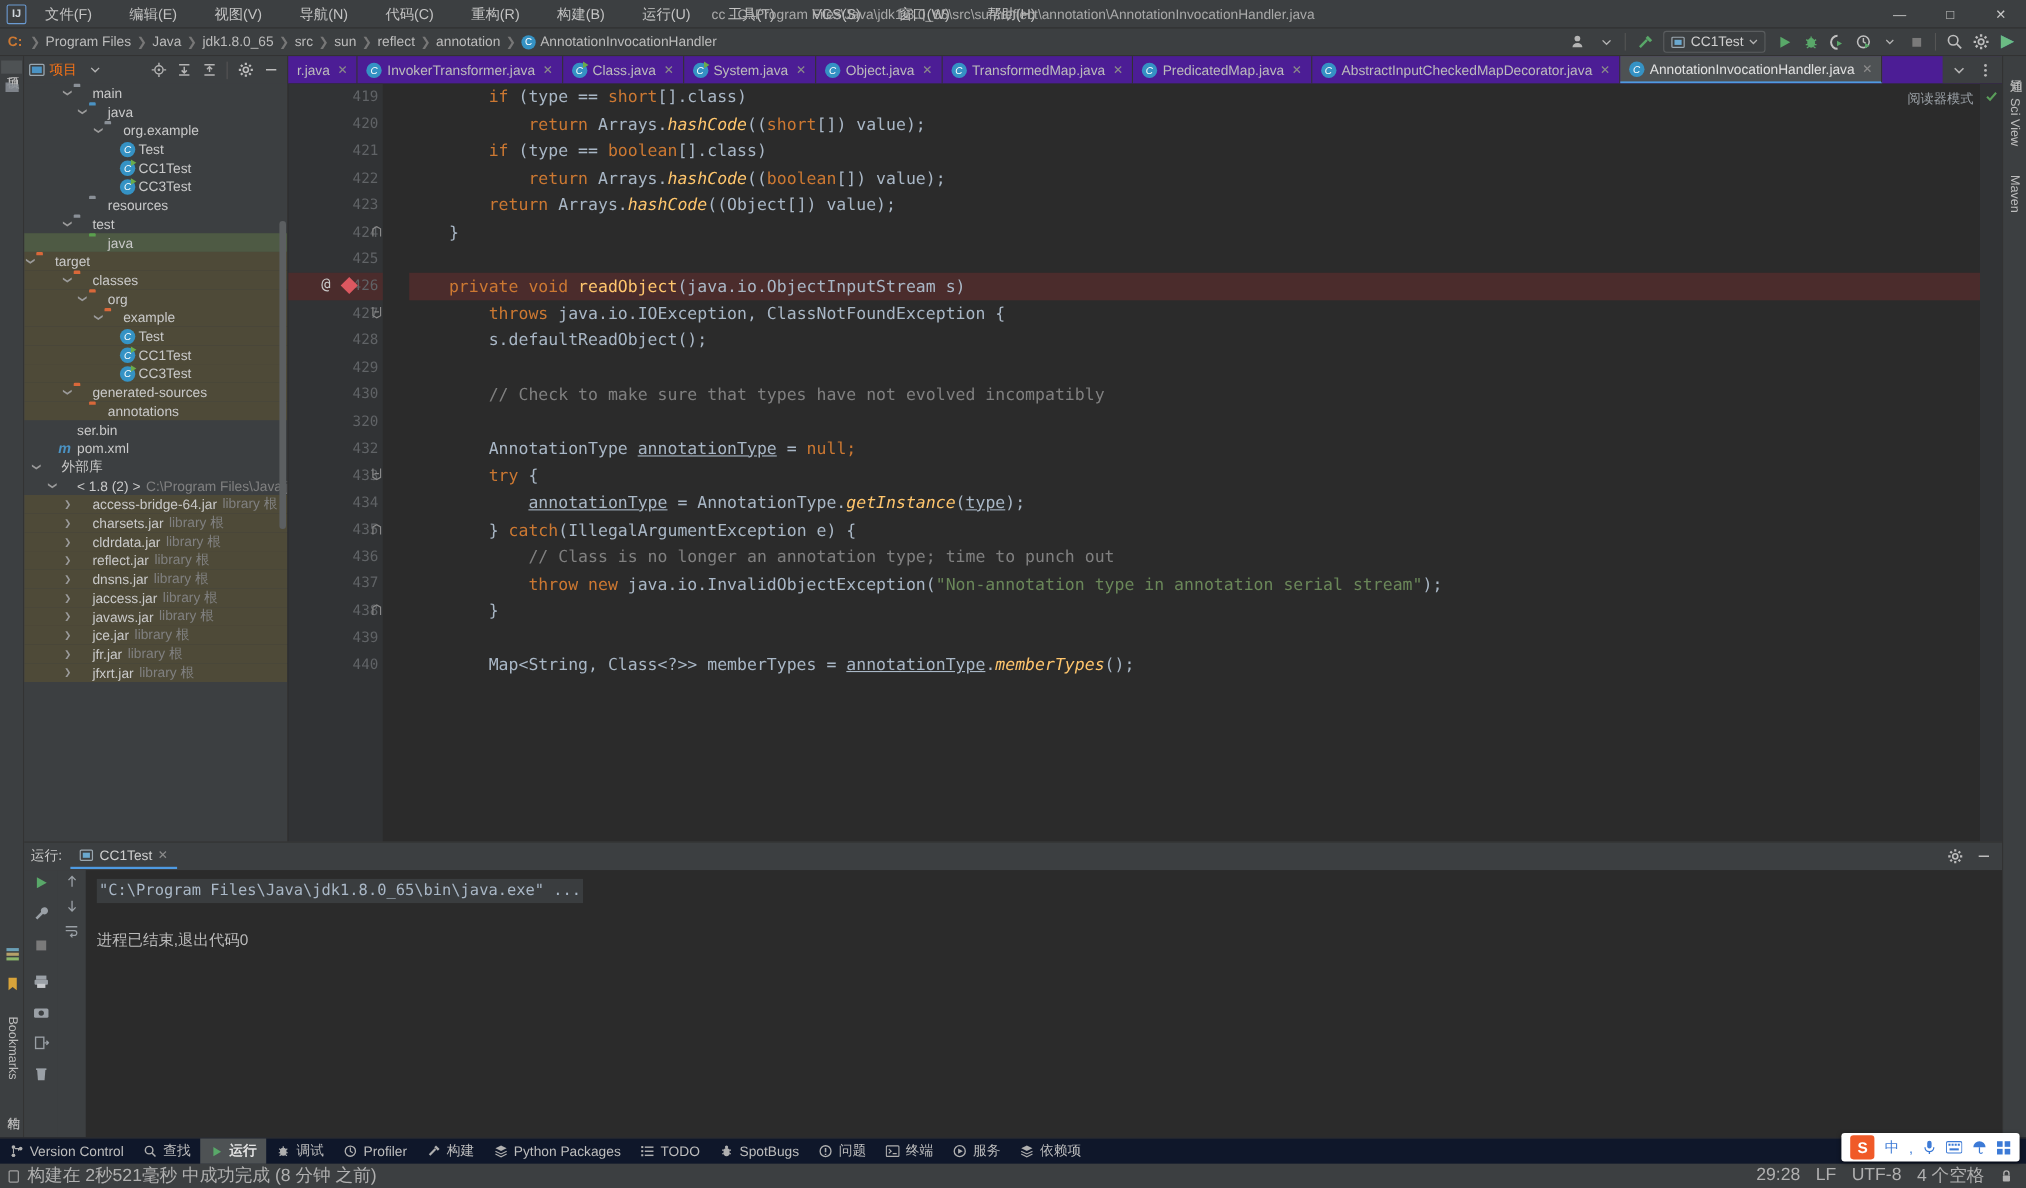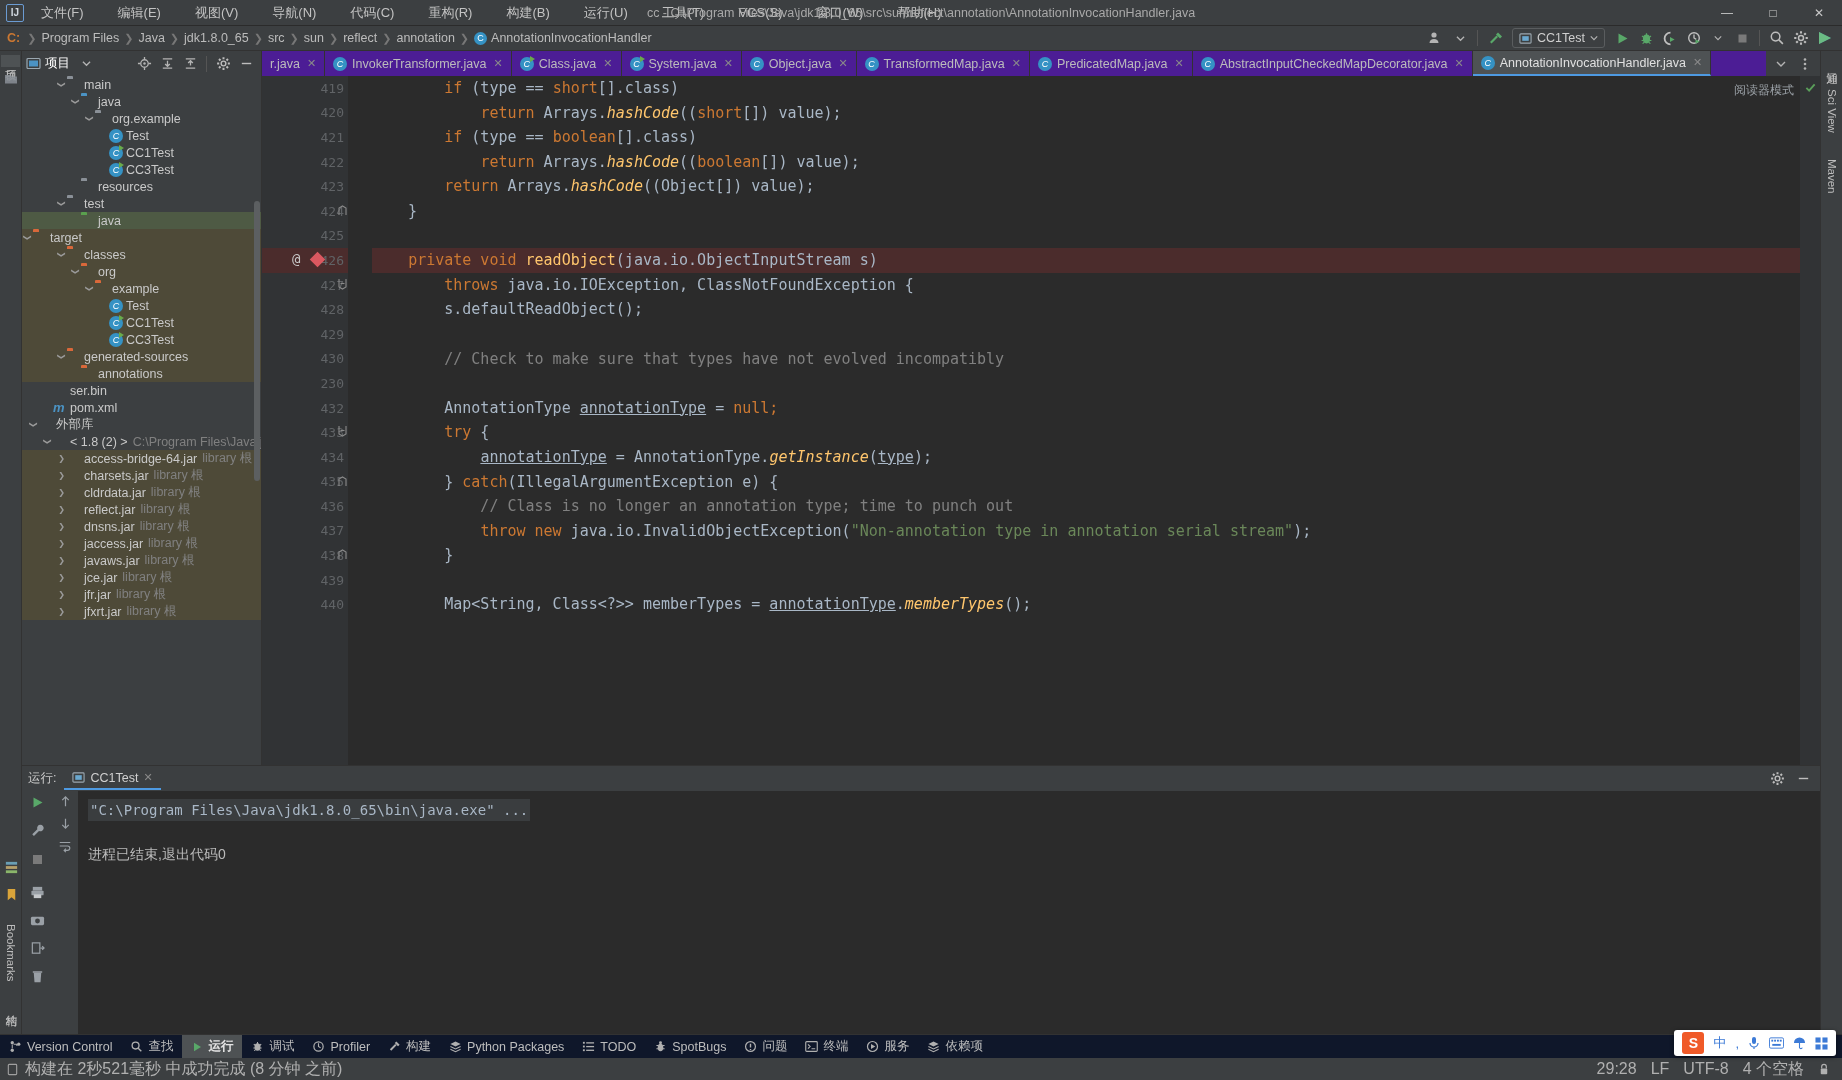--- a/index.html
+++ b/index.html
@@ -66,21 +66,21 @@
   .stripicon{width:16px;height:16px;margin:4px 0;opacity:.85;}
 
   
   .rightstrip { width:22px; background:#3c3f41; border-left:1px solid #323232;
                 display:flex;flex-direction:column;align-items:center;padding-top:6px;gap:14px;}
 
   
   .projpanel { width:240px; background:#3c3f41; display:flex;flex-direction:column;
                border-right:1px solid #323232; position:relative;}
   .proj-head { height:25px; display:flex;align-items:center;padding:0 4px;gap:4px;}
-  .proj-title{font-size:12.5px;color:#ffffff;}
+  .proj-title{font-size:12.5px;color:#f97316;}
   .proj-head-right{margin-left:auto;display:flex;align-items:center;gap:1px;}
   .tree { flex:1; overflow:hidden; font-size:12.5px; background:#3c3f41; position:relative;}
   .trow { height:17px; display:flex; align-items:center; white-space:nowrap; padding-right:4px;}
   .trow.sel-green{background:#4e5a44;}
   .trow.ctx{background:#4e4a38;}
   .arrow{width:11px;text-align:center;font-size:8px;color:#9b9b9b;flex:0 0 11px;}
   .tlabel{margin-left:3px;color:#c9c9c9;}
   .tsub{color:#808080;margin-left:5px;}
   .ic{width:14px;height:14px;flex:0 0 14px;display:inline-block;position:relative;}
   
@@ -678,21 +678,21 @@
               <div class="gline">
                 <span>428</span>
               </div>
               <div class="gline">
                 <span>429</span>
               </div>
               <div class="gline">
                 <span>430</span>
               </div>
               <div class="gline">
-                <span>230</span>
+                <span>320</span>
               </div>
               <div class="gline">
                 <span>432</span>
               </div>
               <div class="gline">
                 <span>433</span>
                 <span style="position:absolute;left:76px;top:5px;">
                   <svg width="9" height="12" viewBox="0 0 9 12">
                     <path d="M1 1v8l3.5 2L8 9V1" fill="none" stroke="#8a8a8a" stroke-width="1.1"></path>
                     <path d="M2.5 5.5h4" stroke="#8a8a8a" stroke-width="1.1"></path>

